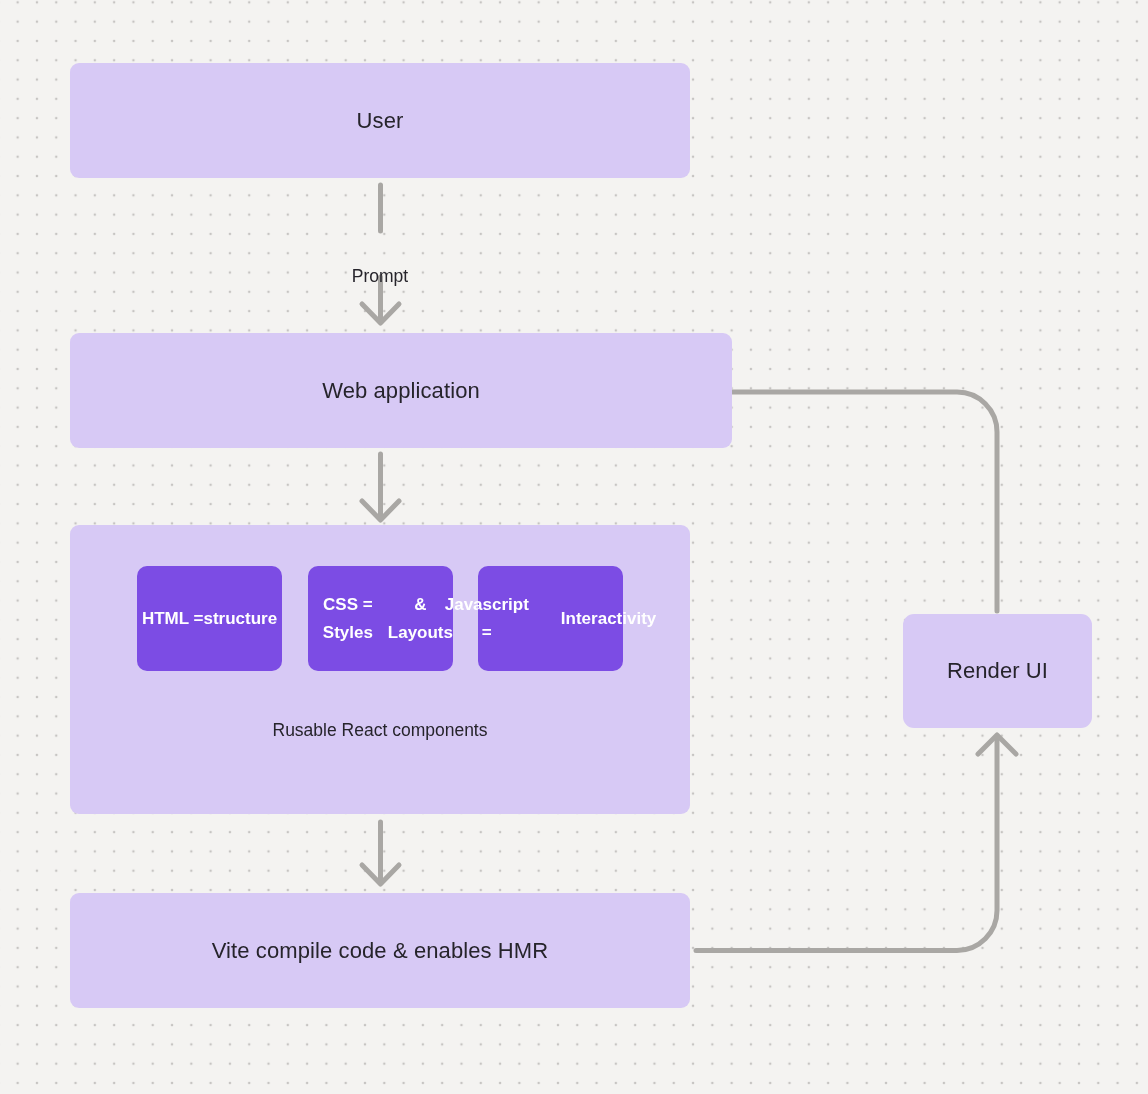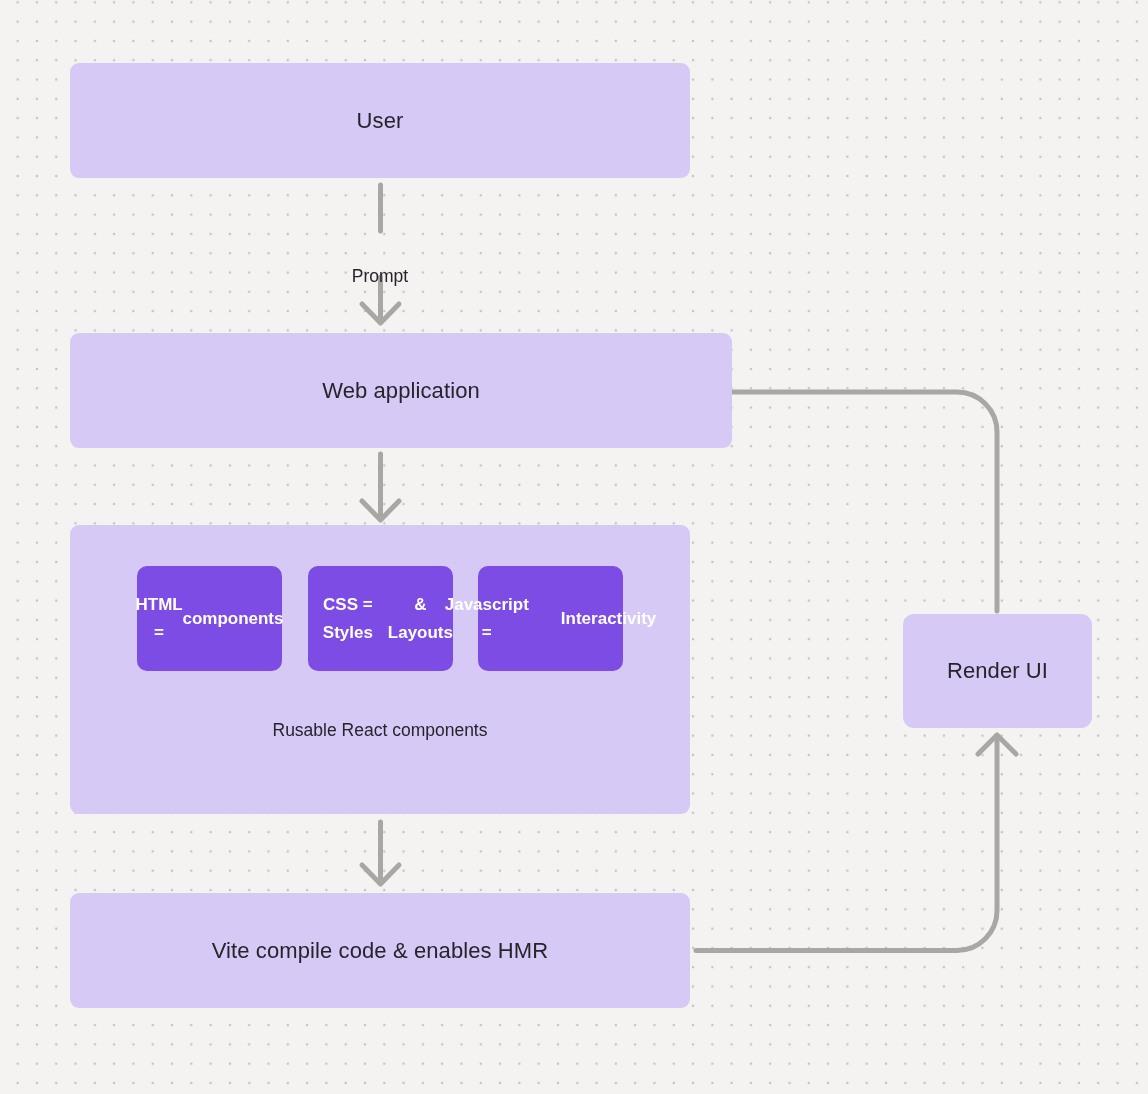--- a/index.html
+++ b/index.html
@@ -124,21 +124,21 @@
   <div class="edge-label">Prompt</div>
 
   <div class="node node-webapp">
     <span>Web application</span>
   </div>
 
   <div class="node node-group"></div>
 
   <div class="node-child node-child-1">
     <span>HTML =</span>
-    <span>components</span>
+    <span>structure</span>
   </div>
   <div class="node-child node-child-2">
     <span>CSS = Styles</span>
     <span>&amp; Layouts</span>
   </div>
   <div class="node-child node-child-3">
     <span>Javascript =</span>
     <span>Interactivity</span>
   </div>
 

